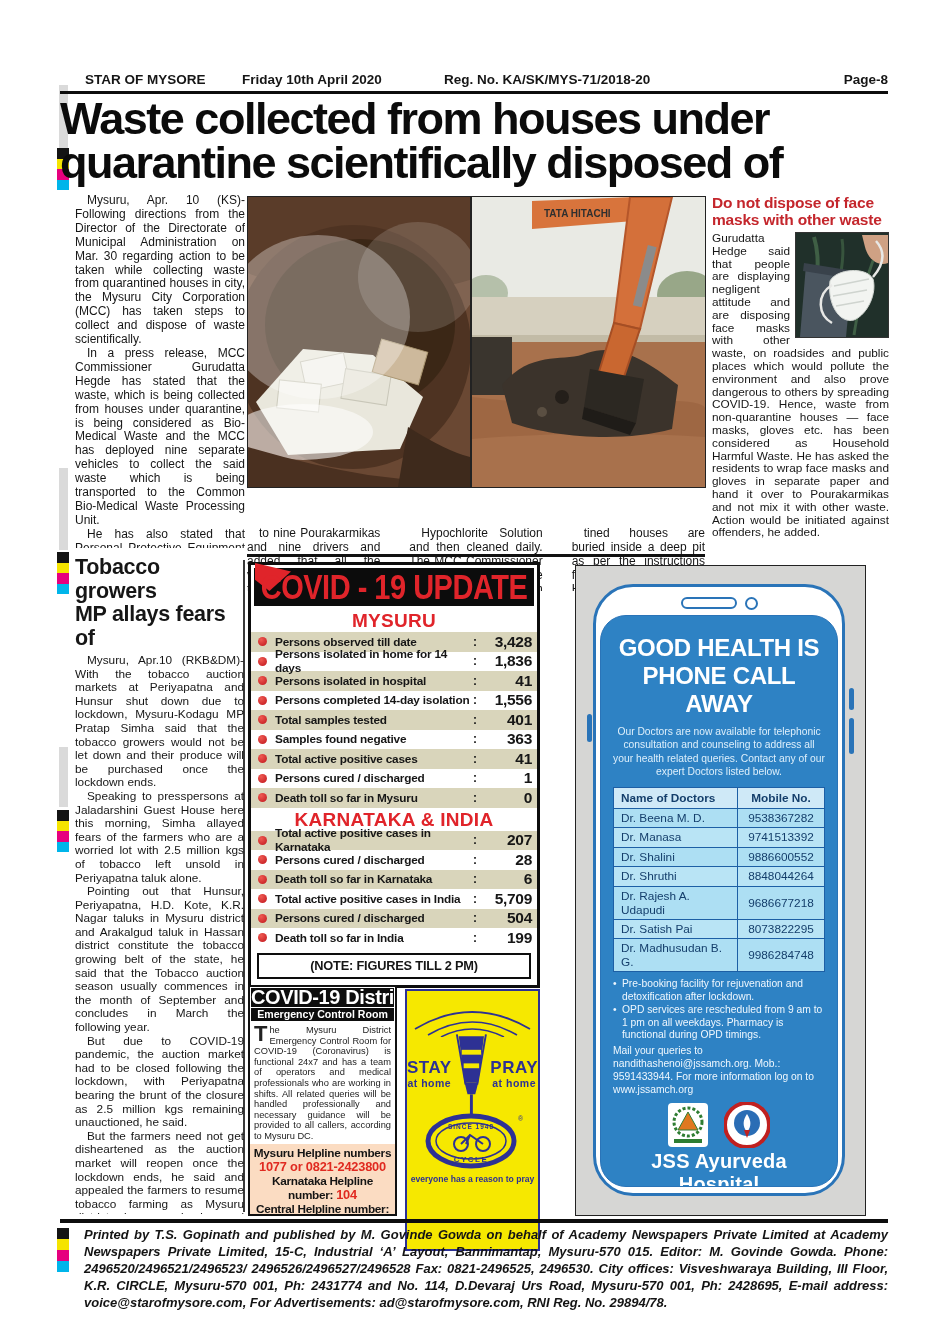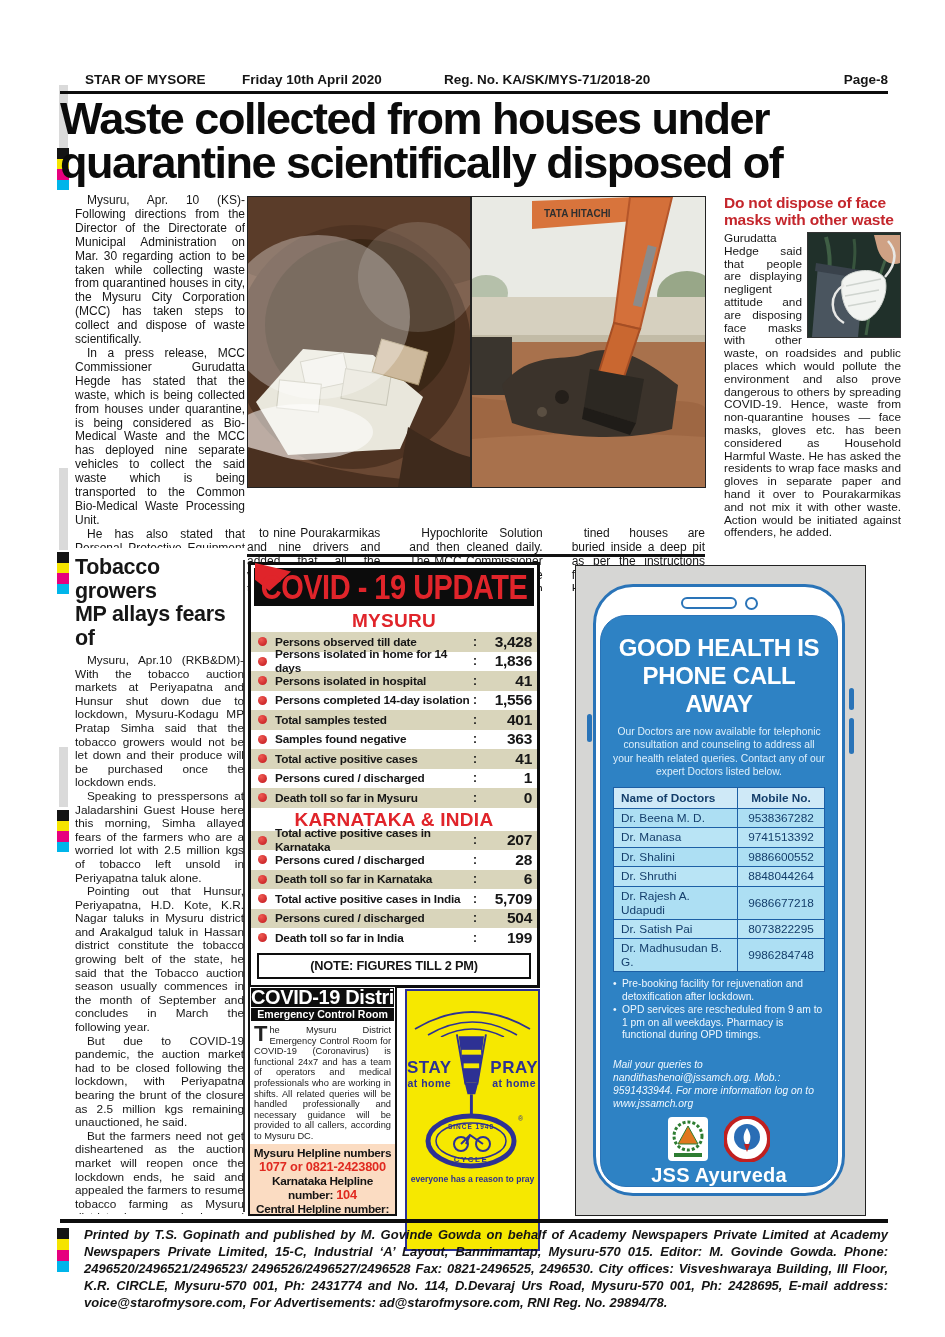--- a/index.html
+++ b/index.html
@@ -22,21 +22,21 @@
   .body-txt p{margin:0;text-indent:12px;text-align:justify;}
   .waste-col{position:absolute;top:194px;left:75px;width:170px;height:354px;overflow:hidden;
              font-size:12px;line-height:13.9px;}
   .cont-row{position:absolute;top:490px;left:247px;width:458px;height:64px;display:flex;gap:29px;
             font-size:12px;line-height:13.9px;overflow:hidden;margin-top:37px;}
   .cont-row>div{flex:1;}
   .photo{position:absolute;top:196px;border:1px solid #222;background:#777;}
   .photo1{left:247px;width:222px;height:290px;}
   .photo2{left:471px;width:233px;height:290px;}
 
-  .mask-col{position:absolute;top:194px;left:712px;width:177px;height:356px;overflow:hidden;margin-left:12px;}
+  .mask-col{position:absolute;top:194px;left:712px;width:177px;height:356px;overflow:hidden;}
   .mask-head{color:#c4262c;font-weight:700;font-size:15.5px;line-height:17px;letter-spacing:-0.2px;}
   .mask-body{margin-top:4px;font-size:11.8px;line-height:12.8px;text-align:justify;}
   .mask-img{float:right;width:92px;height:104px;margin:0 0 2px 5px;border:1px solid #333;}
 
   .hrule-mid{position:absolute;top:554px;left:247px;width:458px;height:2.5px;background:#111;}
   .vrule-left{position:absolute;top:560px;left:243px;width:1.5px;height:652px;background:#3a3a3a;}
 
   .tobacco-col{position:absolute;top:556px;left:75px;width:169px;height:658px;overflow:hidden;}
   .tobacco-title{font-size:21.5px;line-height:23.5px;font-weight:700;letter-spacing:-0.3px;margin-bottom:4px;}
   .tobacco-col .body-txt{font-size:11.8px;line-height:13.6px;}
@@ -93,21 +93,21 @@
   .doc-table{width:212px;margin:8px auto 0;border-collapse:collapse;}
   .doc-table th,.doc-table td{border:1.3px solid #1d5fa5;color:#143e6b;font-size:11.8px;font-weight:700;
           text-align:left;padding:2px 0 2px 7px;}
   .doc-table th{background:#cfe9f7;height:16px;}
   .doc-table td{background:#addff3;height:14.5px;font-weight:400;}
   .doc-table tr:nth-child(odd) td{background:#b9e4f5;}
   .doc-table .mob{width:86px;text-align:center;padding-left:0;}
   .ph-bullets{text-align:left;font-size:10.3px;line-height:12.8px;color:#eef7fe;margin-top:6px;}
   .ph-bullets .bl{padding-left:9px;position:relative;}
   .ph-bullets .bl::before{content:"\2022";position:absolute;left:0;top:0;}
-  .ph-mail{text-align:left;font-size:10.3px;line-height:13px;color:#eef7fe;margin-top:16px;font-style:italic;}
+  .ph-mail{text-align:left;font-size:10.3px;line-height:13px;color:#eef7fe;margin-top:2px;}
   .logo-row{display:flex;justify-content:center;align-items:center;gap:16px;margin:6px 0 2px;}
   .jss-name{font-size:20px;font-weight:700;letter-spacing:0.2px;}
   .side-btn{position:absolute;width:5px;background:#2a74b8;border-radius:3px;}
 
   
   .foot-rule{position:absolute;top:1219px;left:60px;width:828px;height:3.5px;background:#0d0d0d;}
   .footer{position:absolute;top:1226px;left:84px;width:804px;font-size:13px;line-height:17px;
           font-weight:700;font-style:italic;text-align:justify;color:#141414;}
 </style>
 </head>

